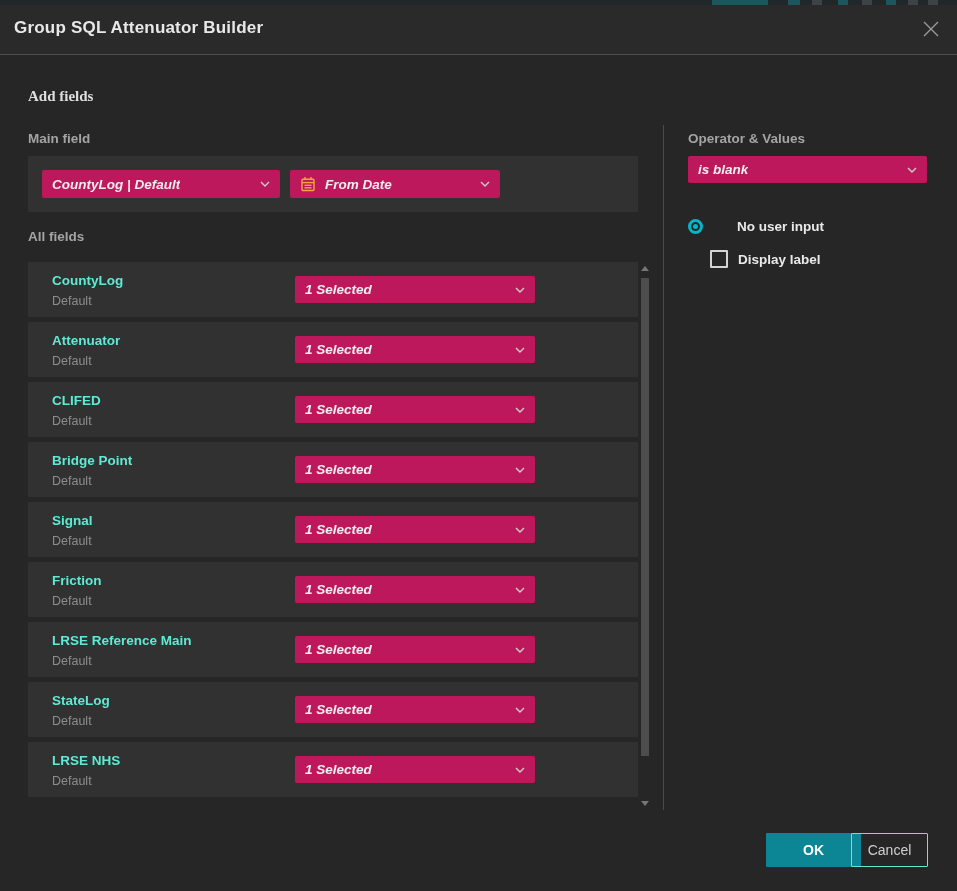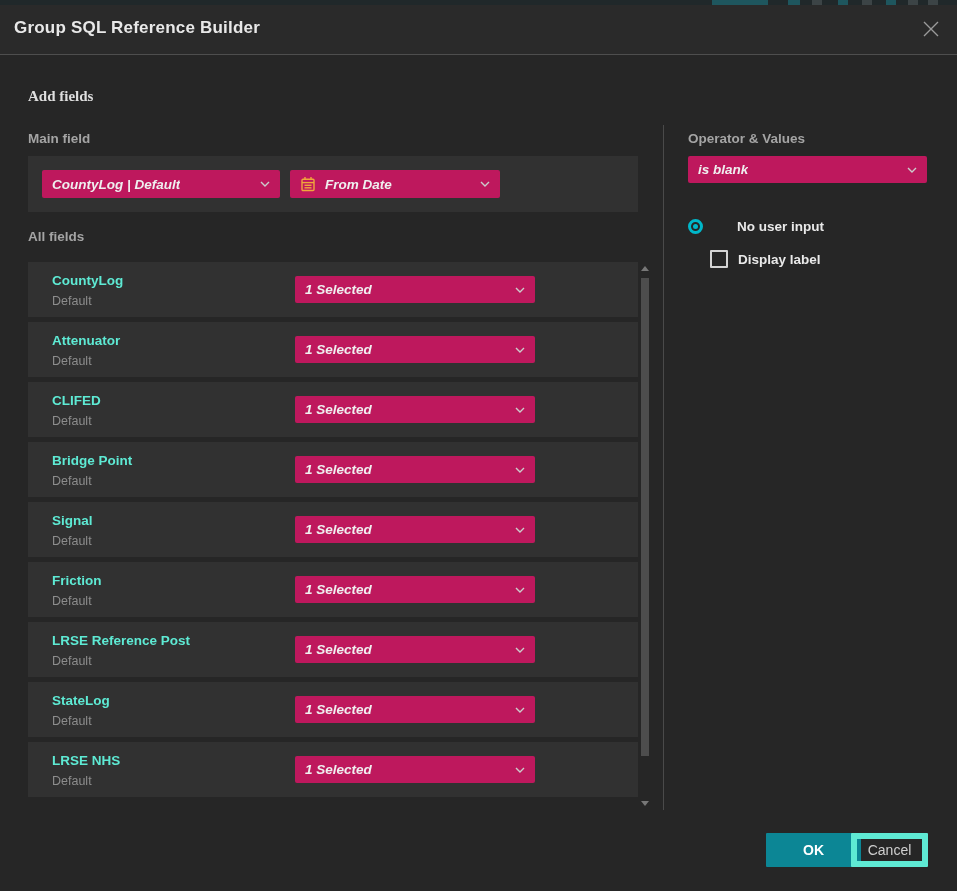--- a/index.html
+++ b/index.html
@@ -44,21 +44,21 @@
          display:flex;align-items:center;justify-content:center;background:#262626;}
   .radio-dot{width:5px;height:5px;border-radius:50%;background:#00b7c9;}
   .radio-label{margin-left:10px;font-size:13.5px;font-weight:bold;color:#e9e9e9;}
   .check-row{position:absolute;left:710px;top:245px;display:flex;align-items:center;cursor:pointer;}
   .checkbox{width:14px;height:14px;border:2px solid #d4d4d4;border-radius:1px;background:transparent;box-sizing:content-box;}
   .check-label{margin-left:10px;font-size:13.5px;font-weight:bold;color:#e9e9e9;}
   
   .btn{position:absolute;top:828px;height:34px;box-sizing:border-box;display:flex;align-items:center;
        justify-content:center;font-size:14px;cursor:pointer;border-radius:1px;}
   .btn-ok{left:766px;width:95px;background:#0c8695;color:#ffffff;font-weight:bold;}
-  .btn-cancel{left:851px;width:77px;background:transparent;border:6px solid #5eead4;color:#cfcfcf;}
+  .btn-cancel{left:851px;width:77px;background:transparent;border:1px solid #5eead4;color:#cfcfcf;}
   .cal-icon{margin-right:9px;flex:0 0 auto;}
 </style>
 </head>
 <body>
 
 <div class="screen">
 
   <div class="bg-strip">
     <div class="frag" style="left:712px;width:56px;background:#1e565e;"></div>
     <div class="frag" style="left:788px;width:12px;background:#1e565e;"></div>
@@ -66,21 +66,21 @@
     <div class="frag" style="left:838px;width:10px;background:#1e565e;"></div>
     <div class="frag" style="left:862px;width:10px;background:#3c4446;"></div>
     <div class="frag" style="left:886px;width:10px;background:#1e565e;"></div>
     <div class="frag" style="left:908px;width:10px;background:#3c4446;"></div>
     <div class="frag" style="left:928px;width:10px;background:#3c4446;"></div>
   </div>
 
   <div class="dialog">
 
     <div class="titlebar">
-      <div class="title">Group SQL Reference Builder</div>
+      <div class="title">Group SQL Attenuator Builder</div>
       <div class="close-btn">
         <svg width="18" height="18" viewBox="0 0 18 18">
           <path d="M2 2 L16 16 M16 2 L2 16" stroke="#9a9a9a" stroke-width="1.4" fill="none"></path>
         </svg>
       </div>
     </div>
 
     <div class="h-section" style="top:83px;font-family:Liberation Serif, serif;">Add fields</div>
     <div class="h-label" style="top:126px;">Main field</div>
 
@@ -166,21 +166,21 @@
           <div class="row-name">Friction</div>
           <div class="row-sub">Default</div>
           <div class="dropdown">
             <span class="dd-text">1 Selected</span>
             <svg class="chev" width="10" height="6" viewBox="0 0 10 6">
               <path d="M1 1l4 4 4-4" fill="none" stroke="#cccccc" stroke-width="1.4"></path>
             </svg>
           </div>
         </div>
         <div class="row">
-          <div class="row-name">LRSE Reference Post</div>
+          <div class="row-name">LRSE Reference Main</div>
           <div class="row-sub">Default</div>
           <div class="dropdown">
             <span class="dd-text">1 Selected</span>
             <svg class="chev" width="10" height="6" viewBox="0 0 10 6">
               <path d="M1 1l4 4 4-4" fill="none" stroke="#cccccc" stroke-width="1.4"></path>
             </svg>
           </div>
         </div>
         <div class="row">
           <div class="row-name">StateLog</div>

